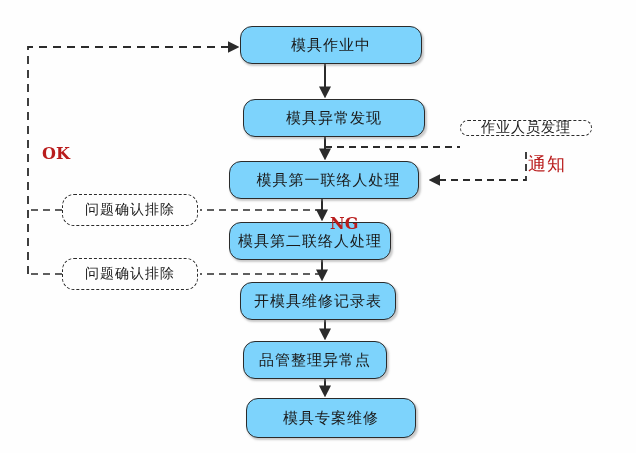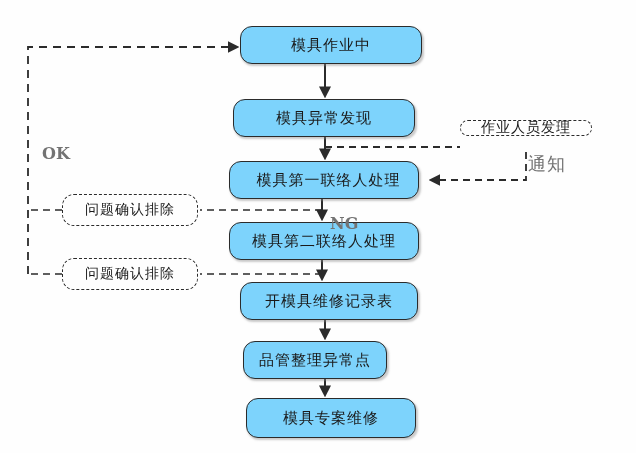--- a/index.html
+++ b/index.html
@@ -39,21 +39,21 @@
     box-shadow: 1.5px 2px 2px rgba(140,140,140,0.45);
     font-size: 15px;
   }
   .node.dashed {
     border: 1.7px dashed #2b2b2b;
     background: transparent;
     font-size: 14px;
   }
   .edge-label {
     position: absolute;
-    color: #737373;
+    color: #b91c1c;
     white-space: nowrap;
   }
   .label-ok {
     font-size: 16px;
     font-weight: bold;
     font-family: "DejaVu Serif", "Liberation Serif", serif;
   }
   .label-ng {
     font-size: 16px;
     font-weight: bold;
@@ -98,33 +98,33 @@
 
     <path d="M 62 210 L 28 210" stroke="#2b2b2b" stroke-width="1.7" fill="none" stroke-dasharray="7 5"></path>
     <path d="M 62 274 L 28 274" stroke="#2b2b2b" stroke-width="1.7" fill="none" stroke-dasharray="7 5"></path>
     <path d="M 28 274 L 28 47 L 237 47" stroke="#2b2b2b" stroke-width="1.8" fill="none" stroke-dasharray="8 6" marker-end="url(#arrow-dashed)"></path>
   </svg>
 
   <div class="node solid" style="left:240px; top:26px; width:182px; height:38px;">
     <span>模具作业中</span>
   </div>
 
-  <div class="node solid" style="left:233px; top:99px; width:182px; height:38px;">
+  <div class="node solid" style="left:243px; top:99px; width:182px; height:38px;">
     <span>模具异常发现</span>
   </div>
 
   <div class="node solid" style="left:229px; top:161px; width:190px; height:38px;padding-left:9px;">
     <span>模具第一联络人处理</span>
   </div>
 
-  <div class="node solid" style="left:229px; top:222px; width:190px; height:38px;">
+  <div class="node solid" style="left:229px; top:222px; width:162px; height:38px;">
     <span>模具第二联络人处理</span>
   </div>
 
-  <div class="node solid" style="left:240px; top:282px; width:178px; height:38px;">
+  <div class="node solid" style="left:240px; top:282px; width:156px; height:38px;">
     <span>开模具维修记录表</span>
   </div>
 
   <div class="node solid" style="left:243px; top:341px; width:144px; height:38px;">
     <span>品管整理异常点</span>
   </div>
 
   <div class="node solid" style="left:246px; top:398px; width:170px; height:40px;">
     <span>模具专案维修</span>
   </div>

